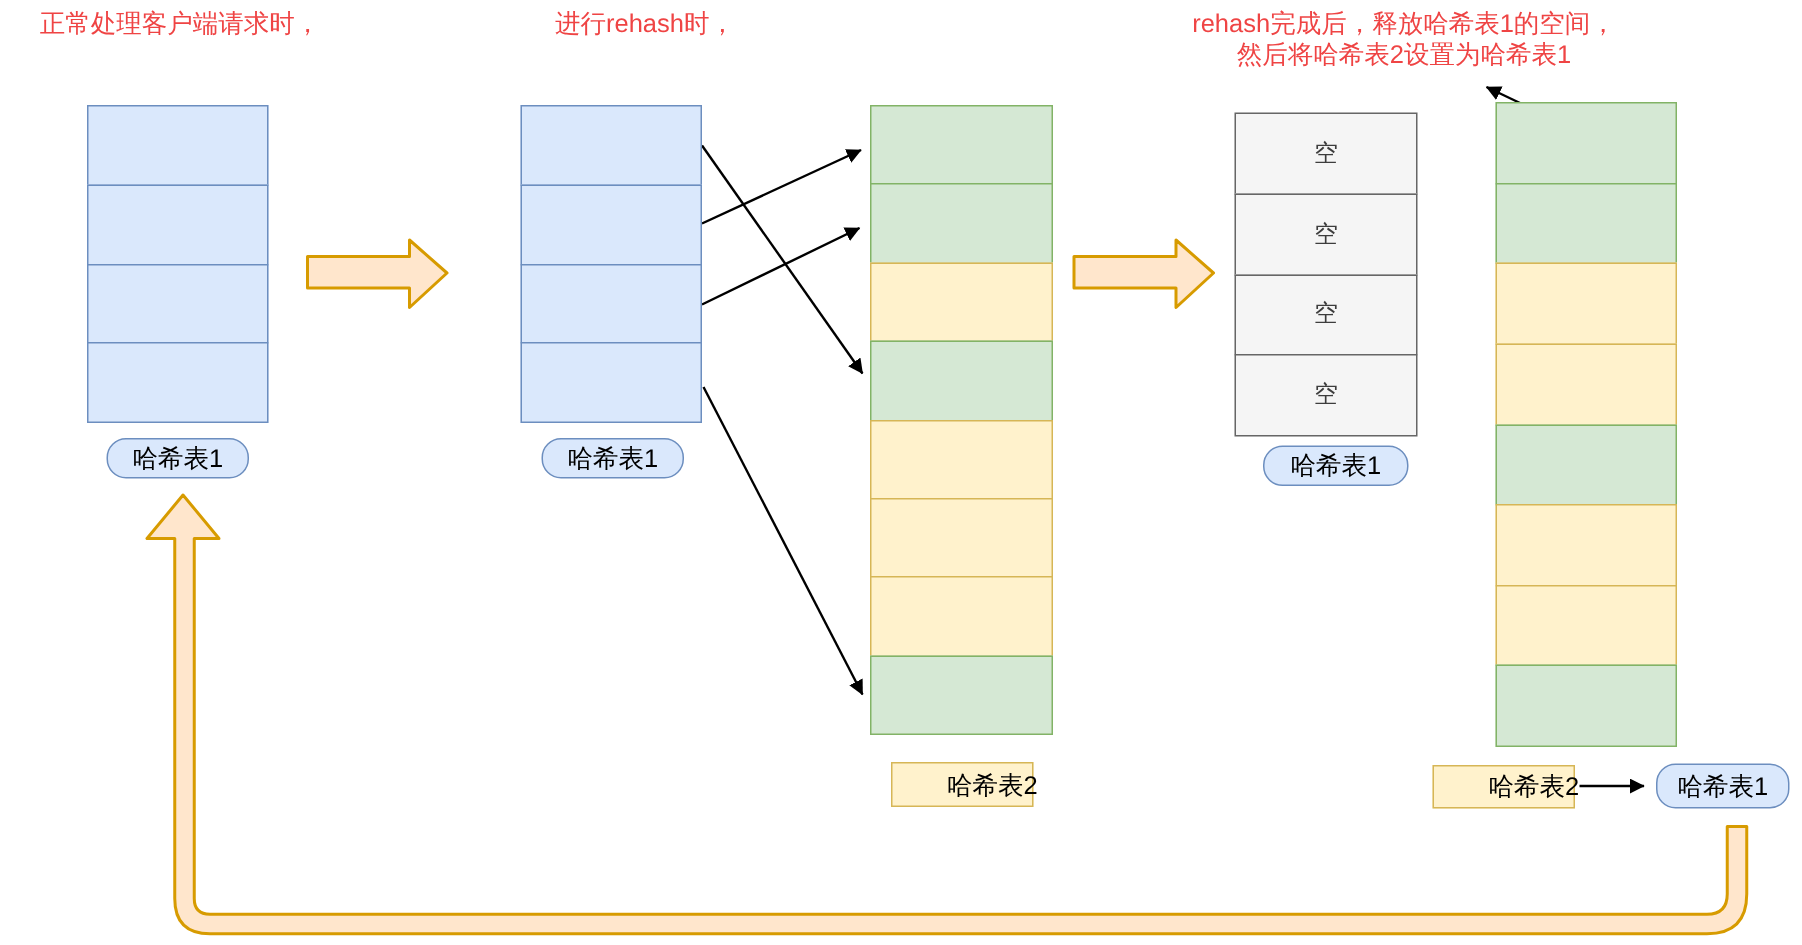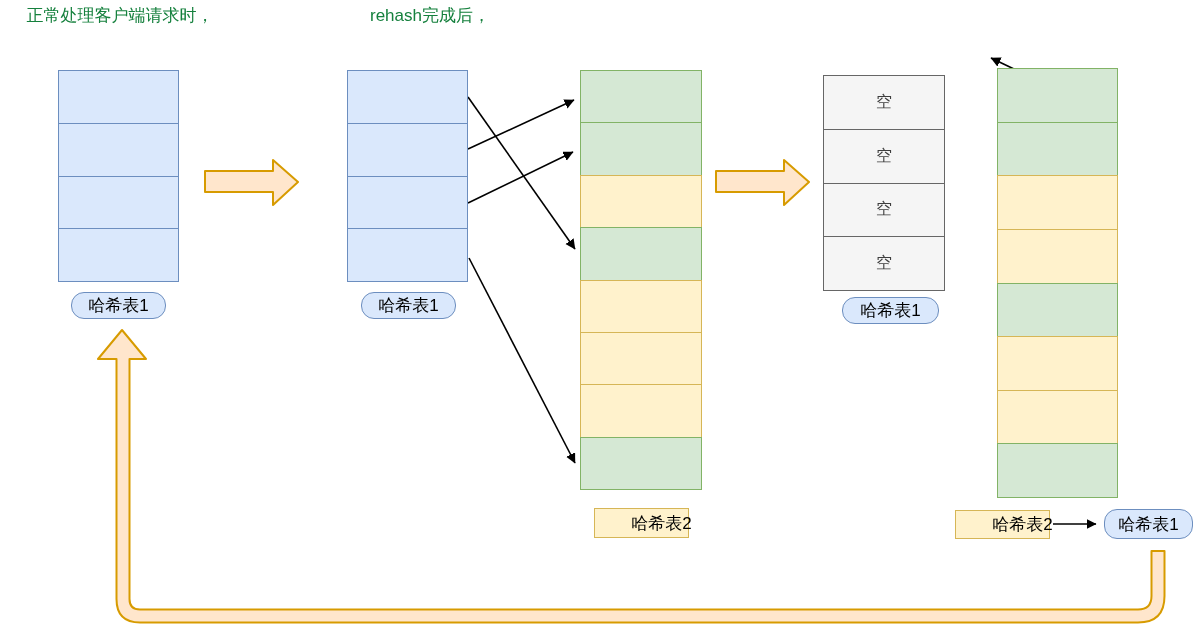--- a/index.html
+++ b/index.html
@@ -15,21 +15,21 @@
     position: absolute;
     left: 0; top: 0;
     width: 1201px; height: 630px;
     pointer-events: none;
   }
   .caption {
     position: absolute;
     text-align: center;
     font-size: 17px;
     line-height: 21px;
-    color: #15803d;
+    color: #ef4444;
     white-space: nowrap;
   }
   .htable {
     position: absolute;
     display: flex;
     flex-direction: column;
     box-sizing: border-box;
   }
   .cell {
     flex: 1;
@@ -103,21 +103,25 @@
              L 1138 622.5
              Q 1164.5 622.5 1164.5 596
              L 1164.5 551
              Z" style="fill:var(--orange-fill);stroke:var(--orange-border)" stroke-width="2" stroke-linejoin="round"></path>
   </svg>
 
   <div class="caption" style="left:5px; top:5px; width:230px;">
     <div>正常处理客户端请求时，</div>
   </div>
   <div class="caption" style="left:237px; top:5px; width:386px;">
-    <div>rehash完成后，</div>
+    <div>进行rehash时，</div>
+  </div>
+  <div class="caption" style="left:736px; top:5px; width:400px;">
+    <div>rehash完成后，释放哈希表1的空间，</div>
+    <div>然后将哈希表2设置为哈希表1</div>
   </div>
 
   <div class="htable" style="left:58px; top:70px; width:121px; height:212px;">
       <div class="cell blue"></div>
       <div class="cell blue"></div>
       <div class="cell blue"></div>
       <div class="cell blue"></div>
     </div>
   <div class="tbl-label blue-label" style="left:71px; top:292px; width:95px; height:27px;">哈希表1</div>
 

